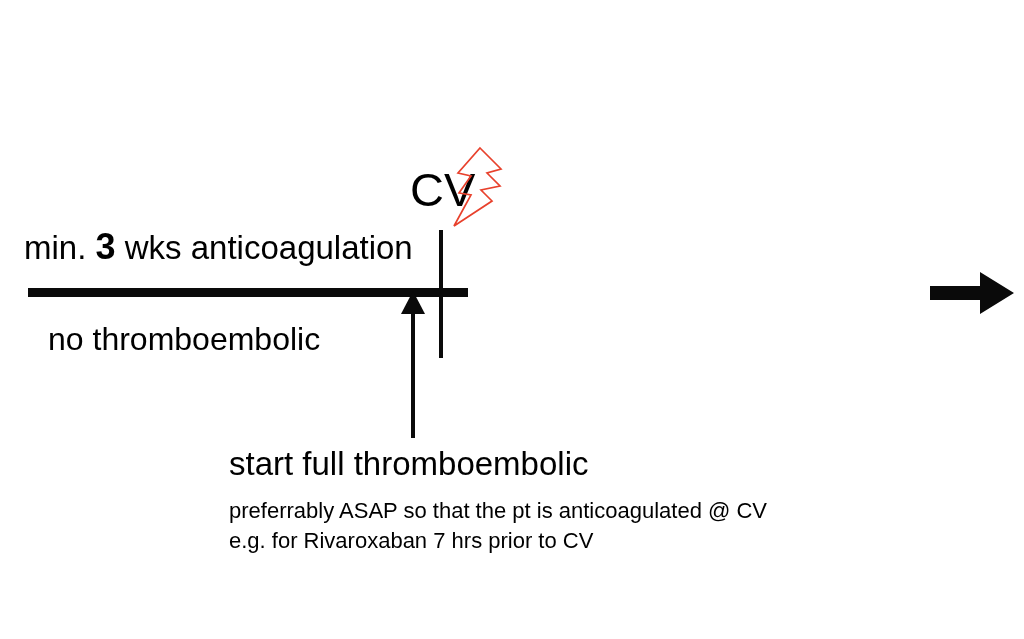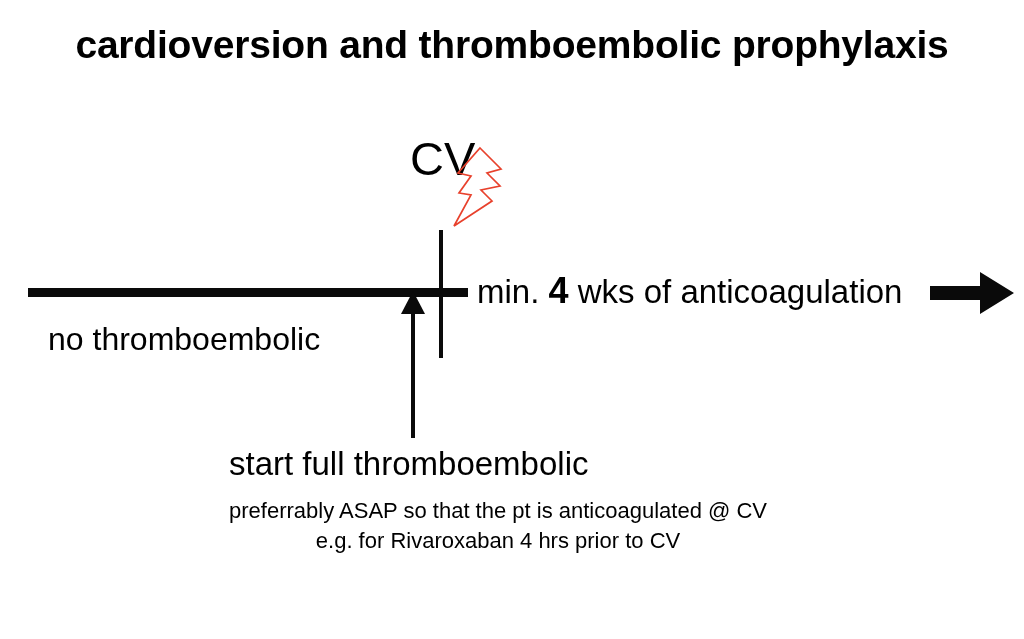--- a/index.html
+++ b/index.html
@@ -32,21 +32,21 @@
     font-weight: bold;
     letter-spacing: -0.2px;
     line-height: 46px;
     white-space: nowrap;
   }
 
   
   .cv-label {
     position: absolute;
     left: 410px;
-    top: 134px;
+    top: 165px;
     font-size: 47px;
     font-weight: normal;
     line-height: 50px;
     letter-spacing: 0px;
   }
 
   
   .bolt {
     position: absolute;
     left: 449px;
@@ -135,64 +135,62 @@
   }
   .note {
     left: 229px;
     top: 496px;
     font-size: 22px;
     line-height: 30px;
   }
   .note .note-line {
     display: block;
     white-space: nowrap;
-    text-align: center;
   }
 </style>
 </head>
 <body>
 
 <div id="slide">
 
-  <div class="slide-title">cardioversion and thromboembolic prophylaxis</div>
 
   <div class="cv-label">CV</div>
 
   <div class="bolt">
     <svg width="60" height="84" viewBox="0 0 60 84" xmlns="http://www.w3.org/2000/svg">
       <polygon points="31,3 52,24 38,28 51,41 32,45 43,56 5,81 22,50 10,48 22,31 9,28" fill="none" stroke="#e8412c" stroke-width="1.7" stroke-linejoin="miter"></polygon>
     </svg>
   </div>
 
+  <div class="txt lbl-pre-ac">
+    <span>min.</span>
+    <span class="num-emph">3</span>
+    <span>wks anticoagulation</span>
+  </div>
 
   <div class="timeline-bar"></div>
 
   <div class="cv-divider"></div>
 
   <div class="start-arrow">
     <svg width="34" height="150" viewBox="0 0 34 150" xmlns="http://www.w3.org/2000/svg">
       <rect x="15" y="16" width="4" height="132" fill="#0a0a0a"></rect>
       <polygon points="17,1 29,24 5,24" fill="#0a0a0a"></polygon>
     </svg>
   </div>
 
-  <div class="txt lbl-post-ac">
-    <span>min.</span>
-    <span class="num-emph">4</span>
-    <span>wks of anticoagulation</span>
-  </div>
 
   <div class="right-arrow">
     <svg width="88" height="50" viewBox="0 0 88 50" xmlns="http://www.w3.org/2000/svg">
       <path d="M2,18 L52,18 L52,4 L86,25 L52,46 L52,32 L2,32 Z" fill="#0a0a0a"></path>
     </svg>
   </div>
 
   <div class="txt lbl-no-ac">no thromboembolic</div>
 
   <div class="txt lbl-start-full">start full thromboembolic</div>
 
   <div class="txt note">
     <span class="note-line">preferrably ASAP so that the pt is anticoagulated @ CV</span>
-    <span class="note-line">e.g. for Rivaroxaban 4 hrs prior to CV</span>
+    <span class="note-line">e.g. for Rivaroxaban 7 hrs prior to CV</span>
   </div>
 
 </div>
 
 </body></html>

